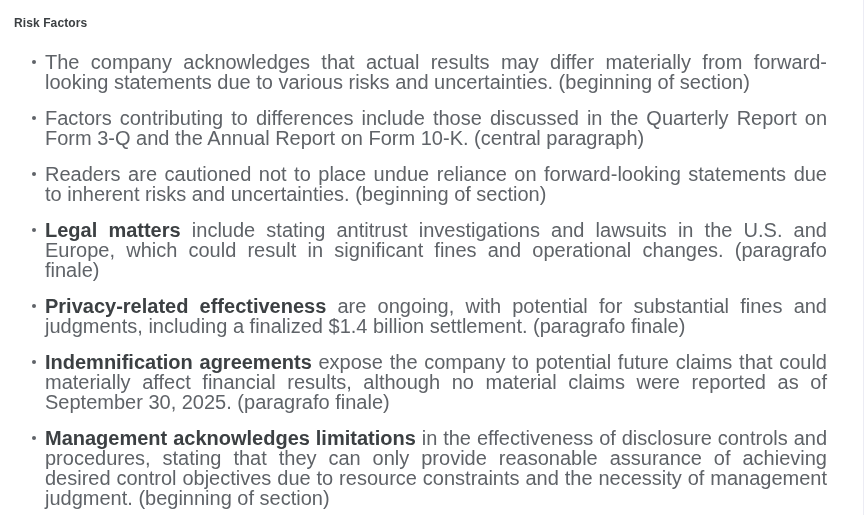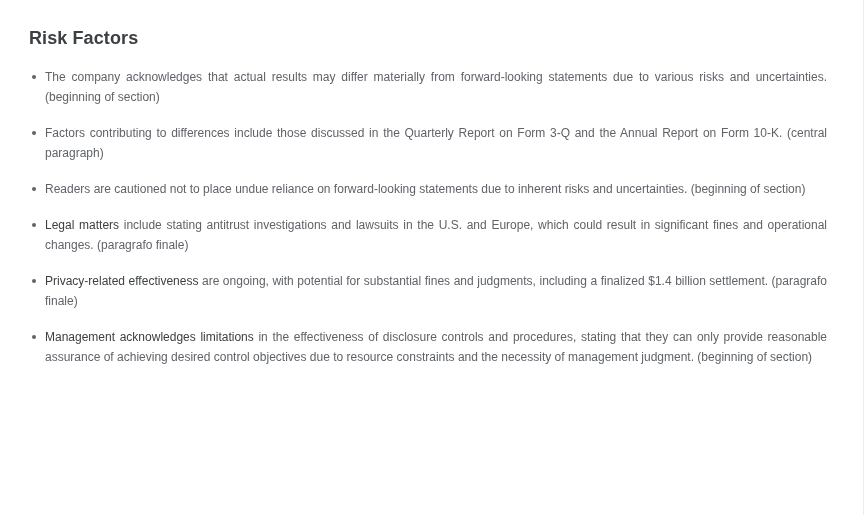--- a/index.html
+++ b/index.html
@@ -11,53 +11,53 @@
   .panel {
     position: relative;
     width: 864px;
     height: 515px;
     background: #ffffff;
     border-right: 1px solid #ececf4;
     box-sizing: border-box;
     overflow: hidden;
   }
   .page-title {
-    margin: 15px;
+    margin: 0;
     padding: 12px 0 0 14px;
-    font-size: 18px;
+    font-size: 12px;
     line-height: 22px;
     font-weight: 700;
     color: #3c4043;
     letter-spacing: 0.1px;
   }
   ul.risk-list {
     margin: 18px 0 0 0;
     padding: 0 36px 0 45px;
     list-style: none;
   }
   ul.risk-list li {
     position: relative;
-    font-size: 12px;
+    font-size: 20px;
     line-height: 20px;
     color: #5f6368;
     text-align: justify;
     margin: 0 0 16px 0;
   }
   ul.risk-list li::before {
     content: "";
     position: absolute;
     left: -13px;
     top: 8px;
     width: 4px;
     height: 4px;
     border-radius: 50%;
     background: #5f6368;
   }
   ul.risk-list li .lead {
-    font-weight: 400;
+    font-weight: 700;
     color: #3c4043;
   }
   ul.risk-list li .lead:empty {
     display: none;
   }
 </style>
 </head>
 <body>
 
 <div class="panel">
@@ -73,16 +73,19 @@
     <li>
       <span>Readers are cautioned not to place undue reliance on forward-looking statements due to inherent risks and uncertainties. (beginning of section)</span>
     </li>
     <li>
       <span class="lead">Legal matters</span><span> include stating antitrust investigations and lawsuits in the U.S. and Europe, which could result in significant fines and operational changes. (paragrafo finale)</span>
     </li>
     <li>
       <span class="lead">Privacy-related effectiveness</span><span> are ongoing, with potential for substantial fines and judgments, including a finalized $1.4 billion settlement. (paragrafo finale)</span>
     </li>
     <li>
+      <span class="lead">Indemnification agreements</span><span> expose the company to potential future claims that could materially affect financial results, although no material claims were reported as of September 30, 2025. (paragrafo finale)</span>
+    </li>
+    <li>
       <span class="lead">Management acknowledges limitations</span><span> in the effectiveness of disclosure controls and procedures, stating that they can only provide reasonable assurance of achieving desired control objectives due to resource constraints and the necessity of management judgment. (beginning of section)</span>
     </li>
   </ul>
 </div>
 
 </body></html>

